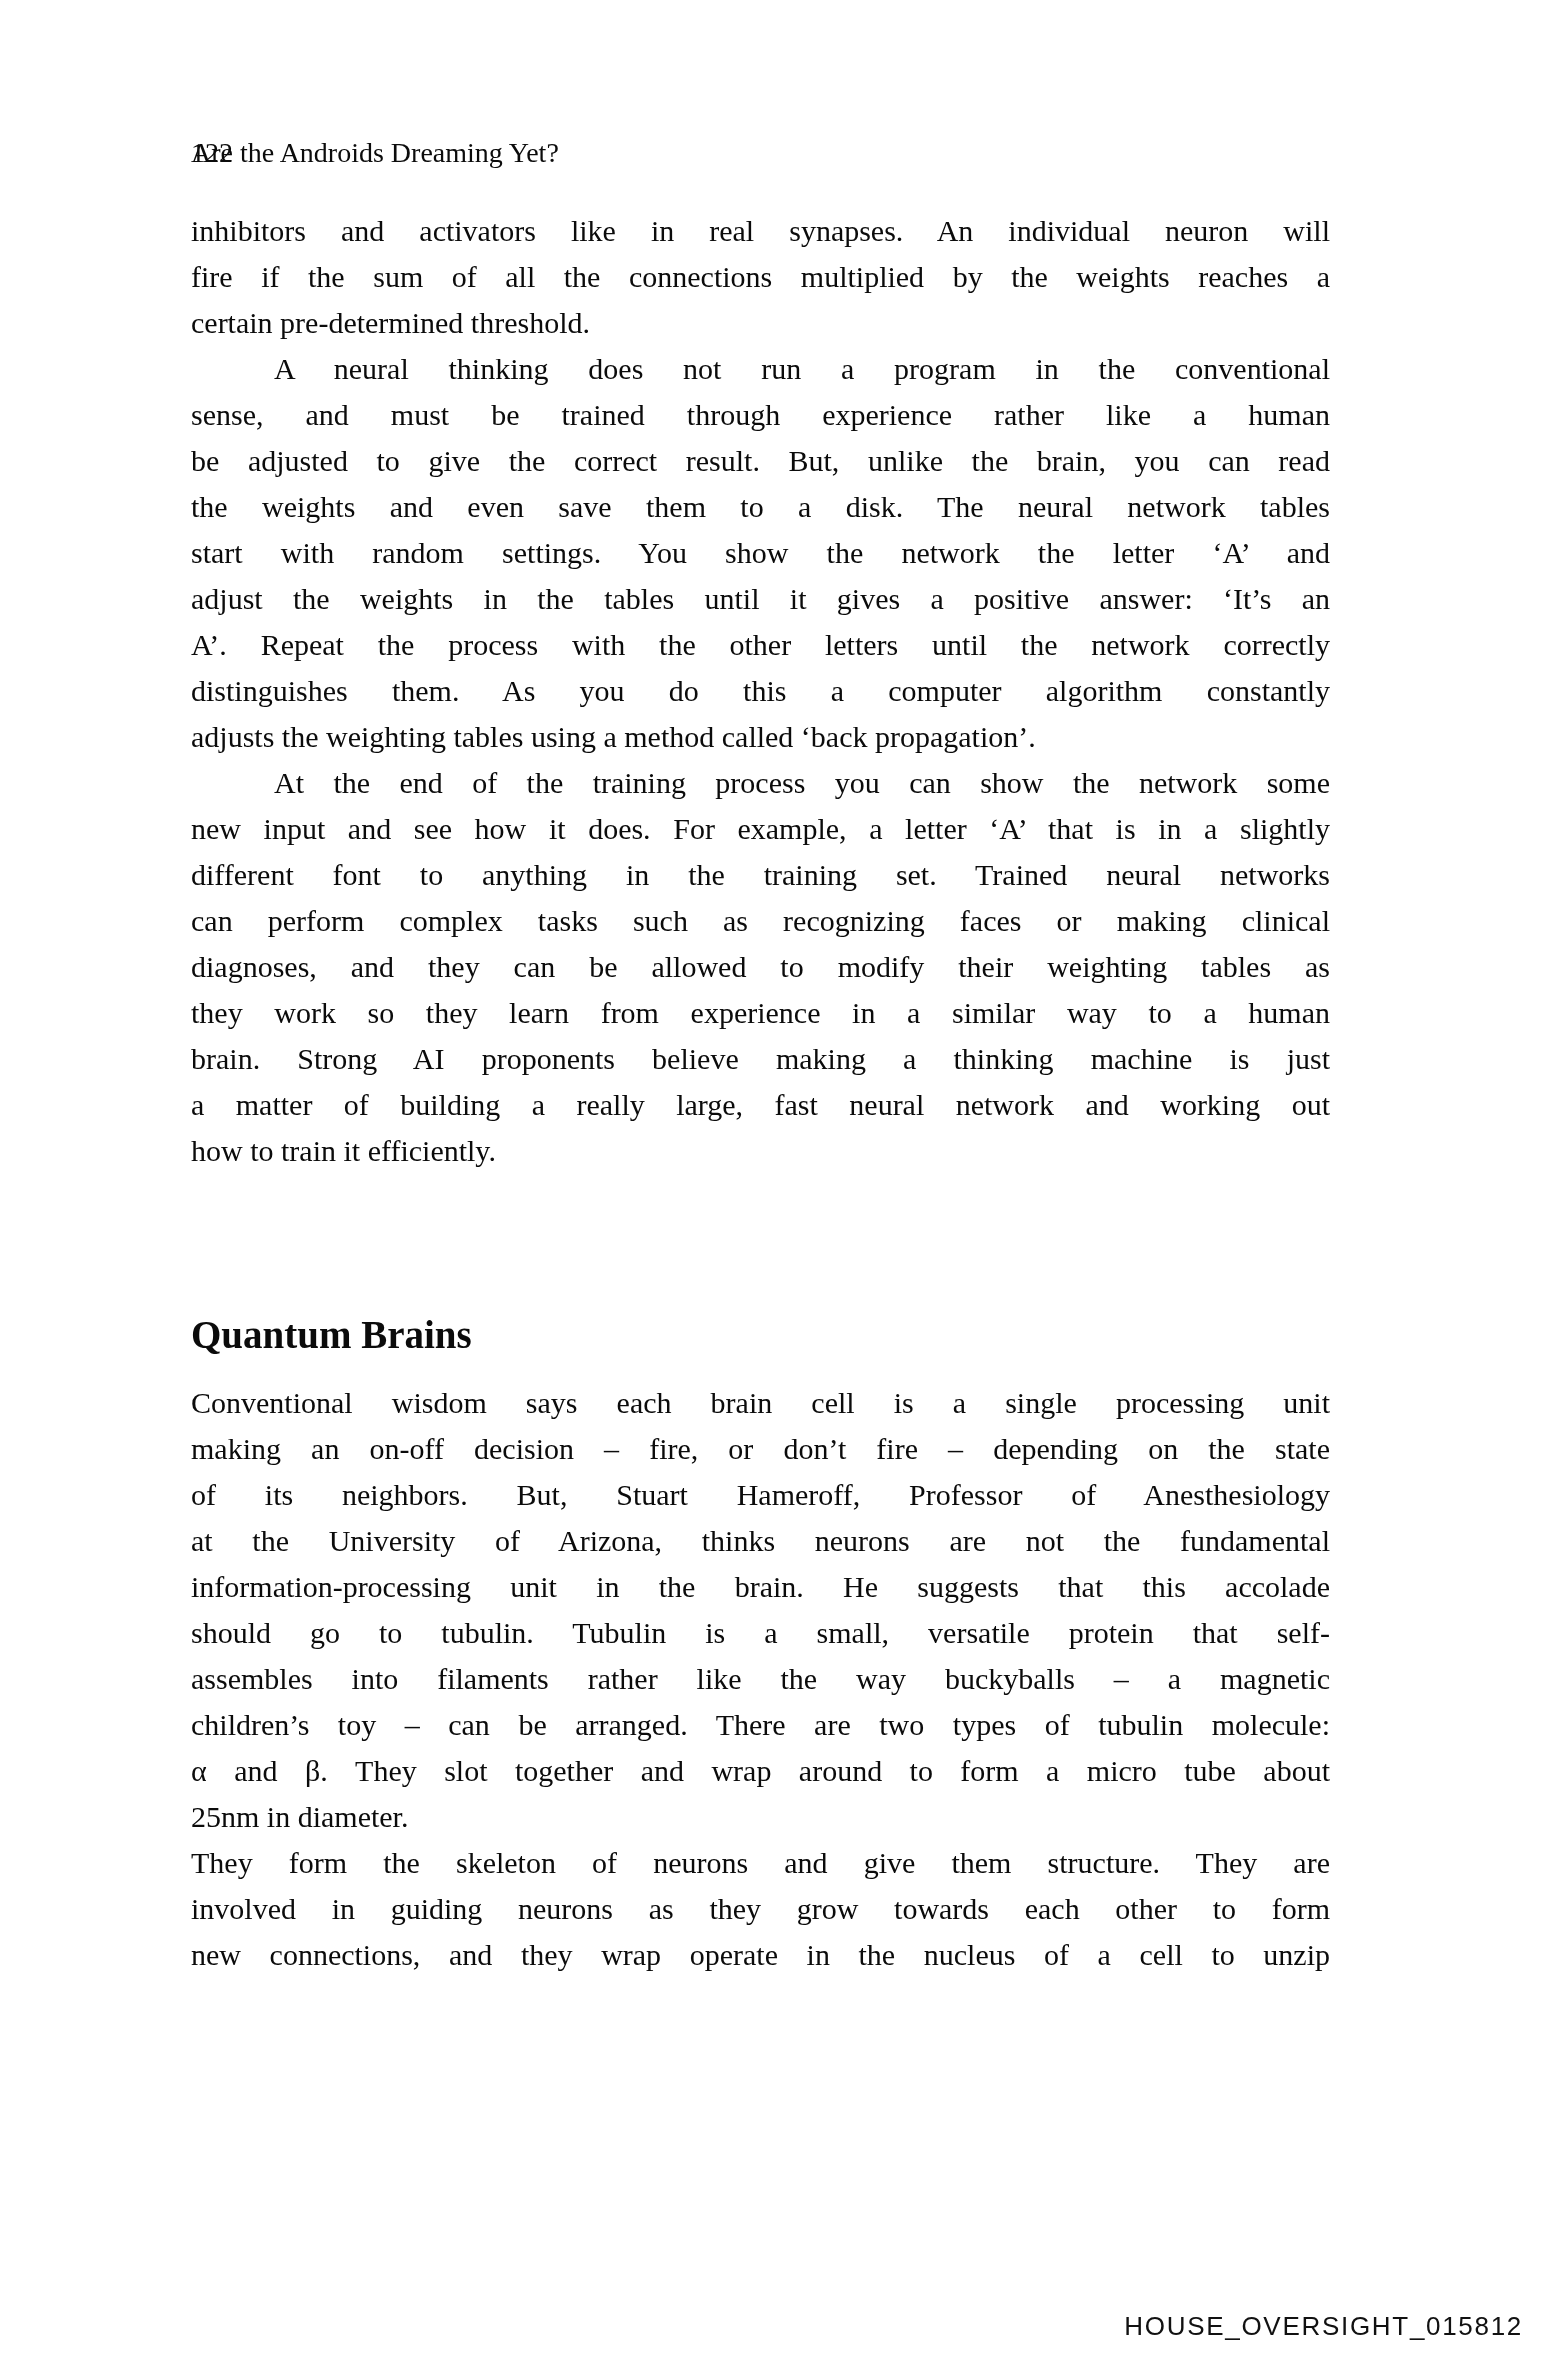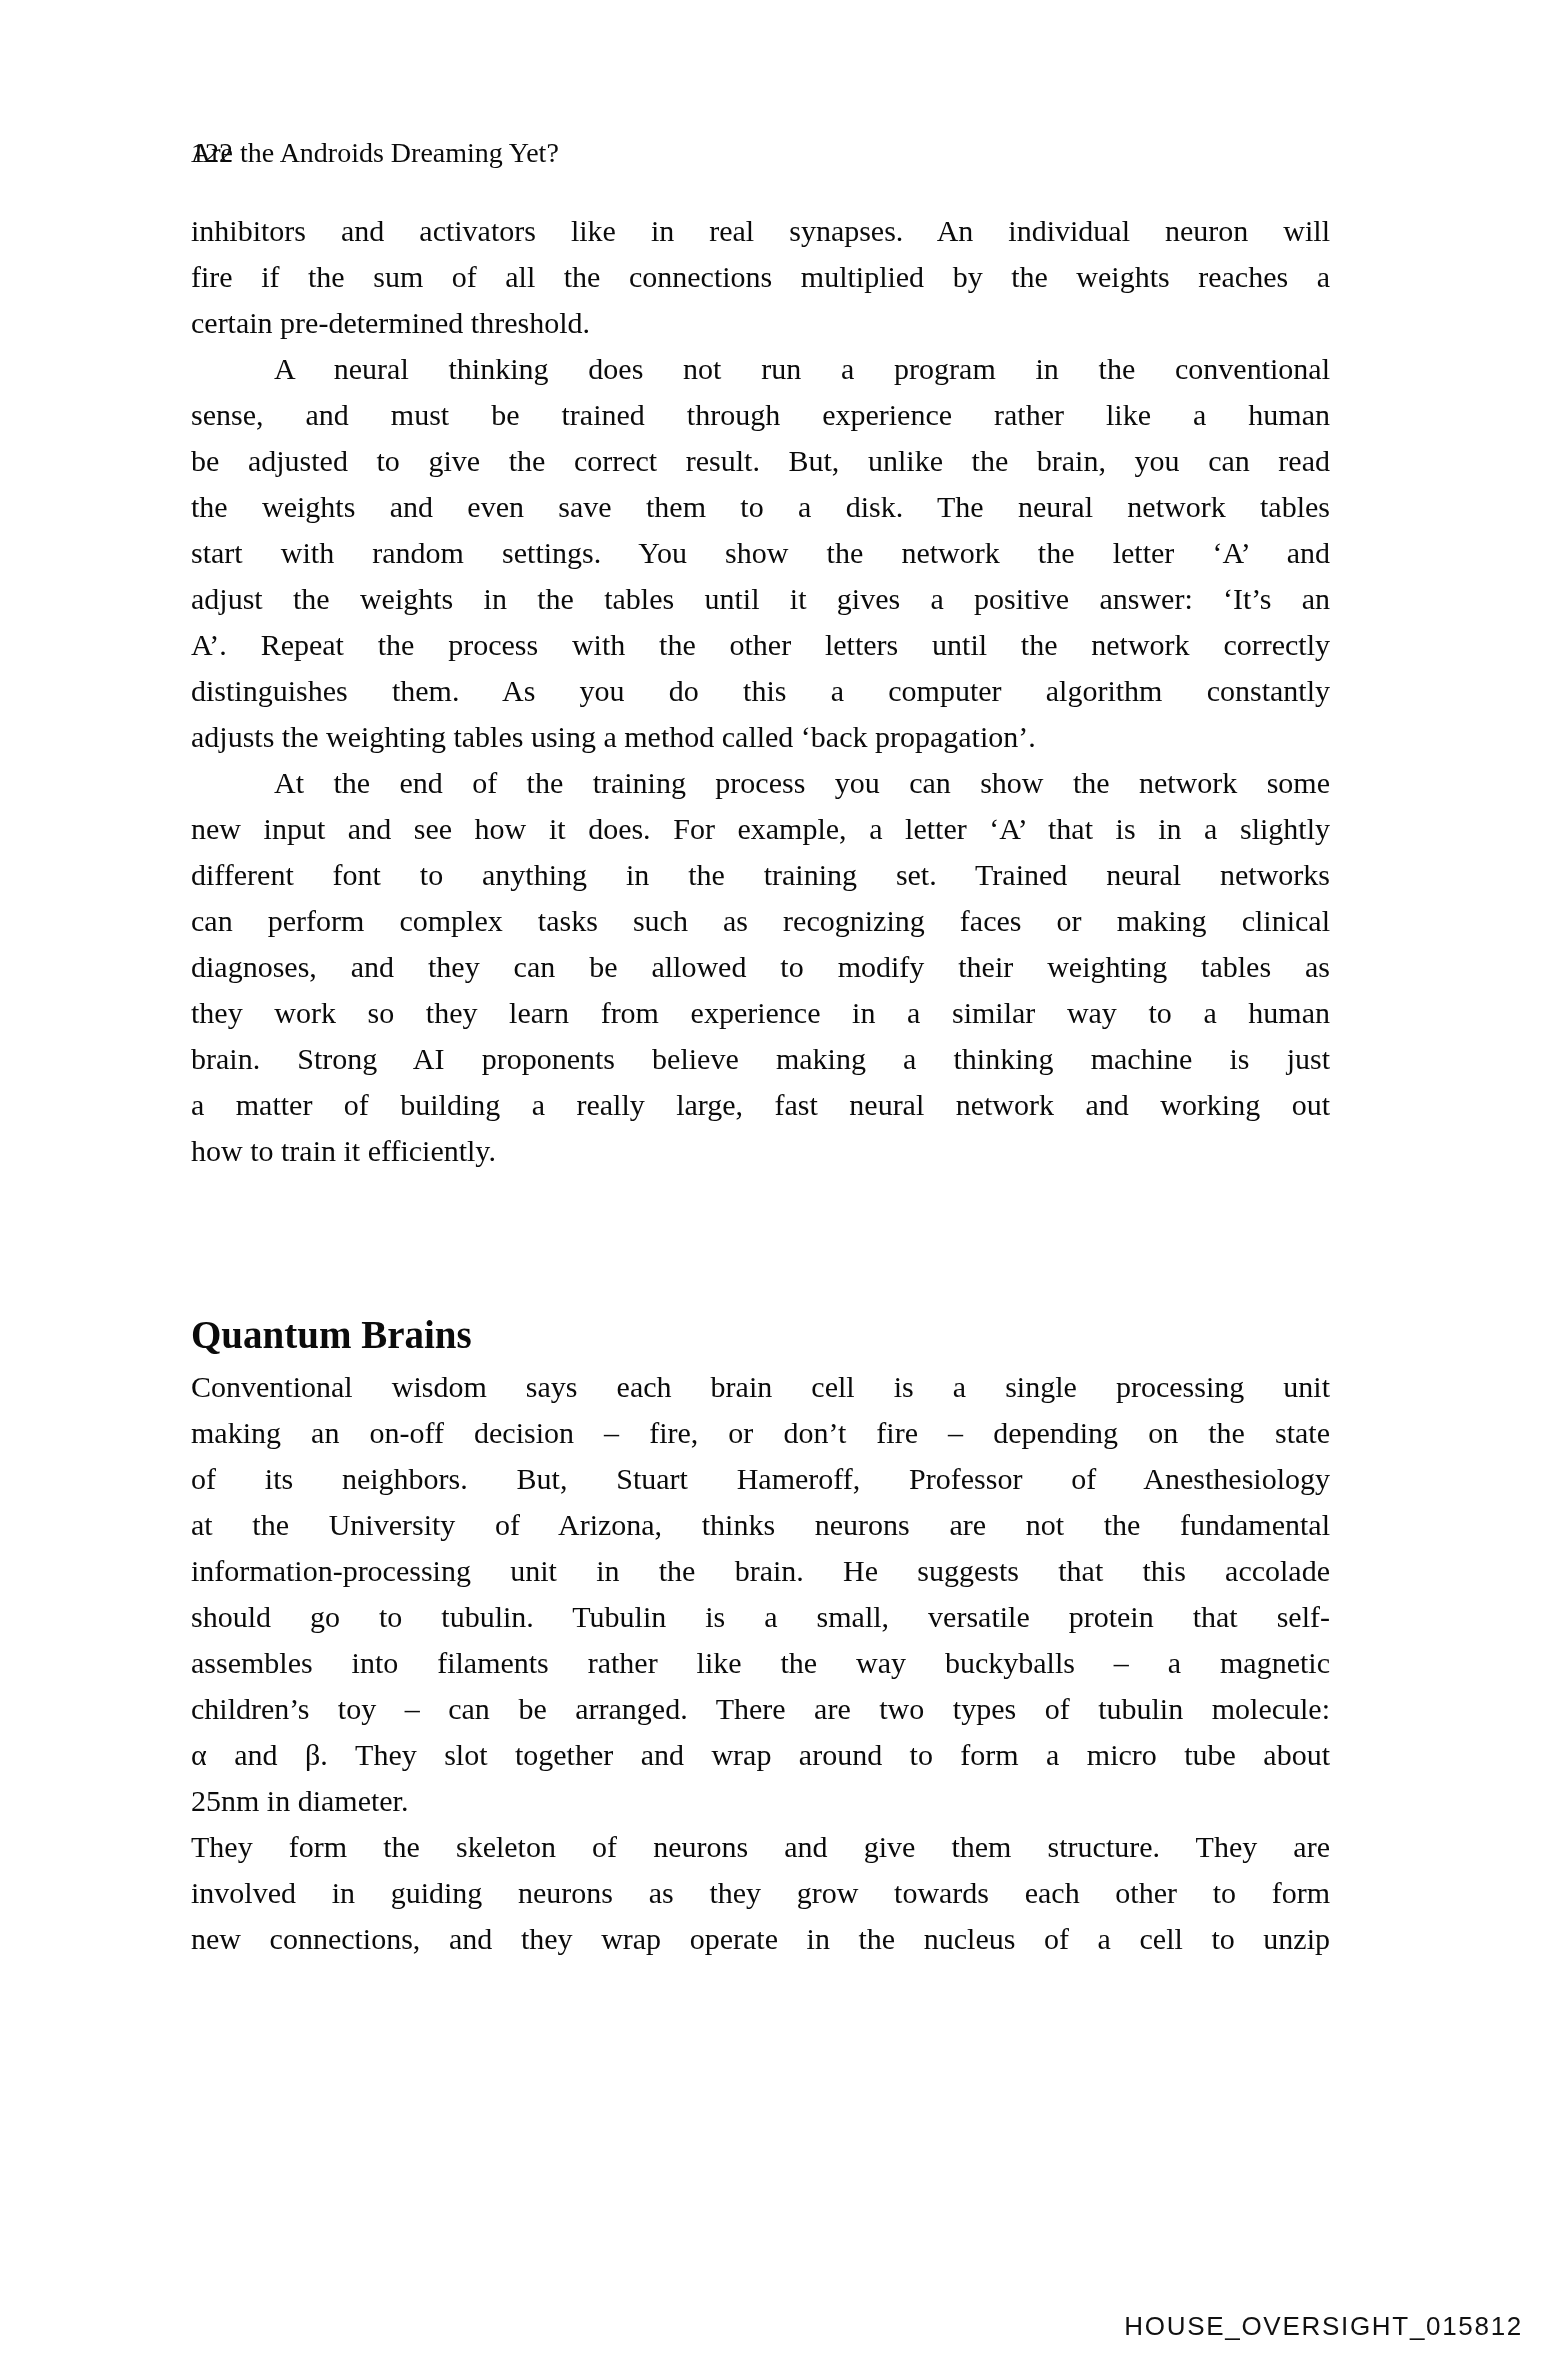--- a/index.html
+++ b/index.html
@@ -42,21 +42,21 @@
     line-height: 46px;
     text-align: justify;
     text-align-last: justify;
   }
   .line.last { text-align-last: left; }
   .line.indent { text-indent: 83px; }
   .heading {
     font-size: 39px;
     font-weight: 700;
     line-height: 50px;
-    margin: 136px 0 4px 0;
+    margin: 136px 0 20px 0;
   }
   .watermark {
     position: absolute;
     top: 2311px;
     right: 22px;
     font-family: "Liberation Sans", sans-serif;
     font-size: 26px;
     letter-spacing: 1.7px;
     color: #111111;
     white-space: nowrap;

